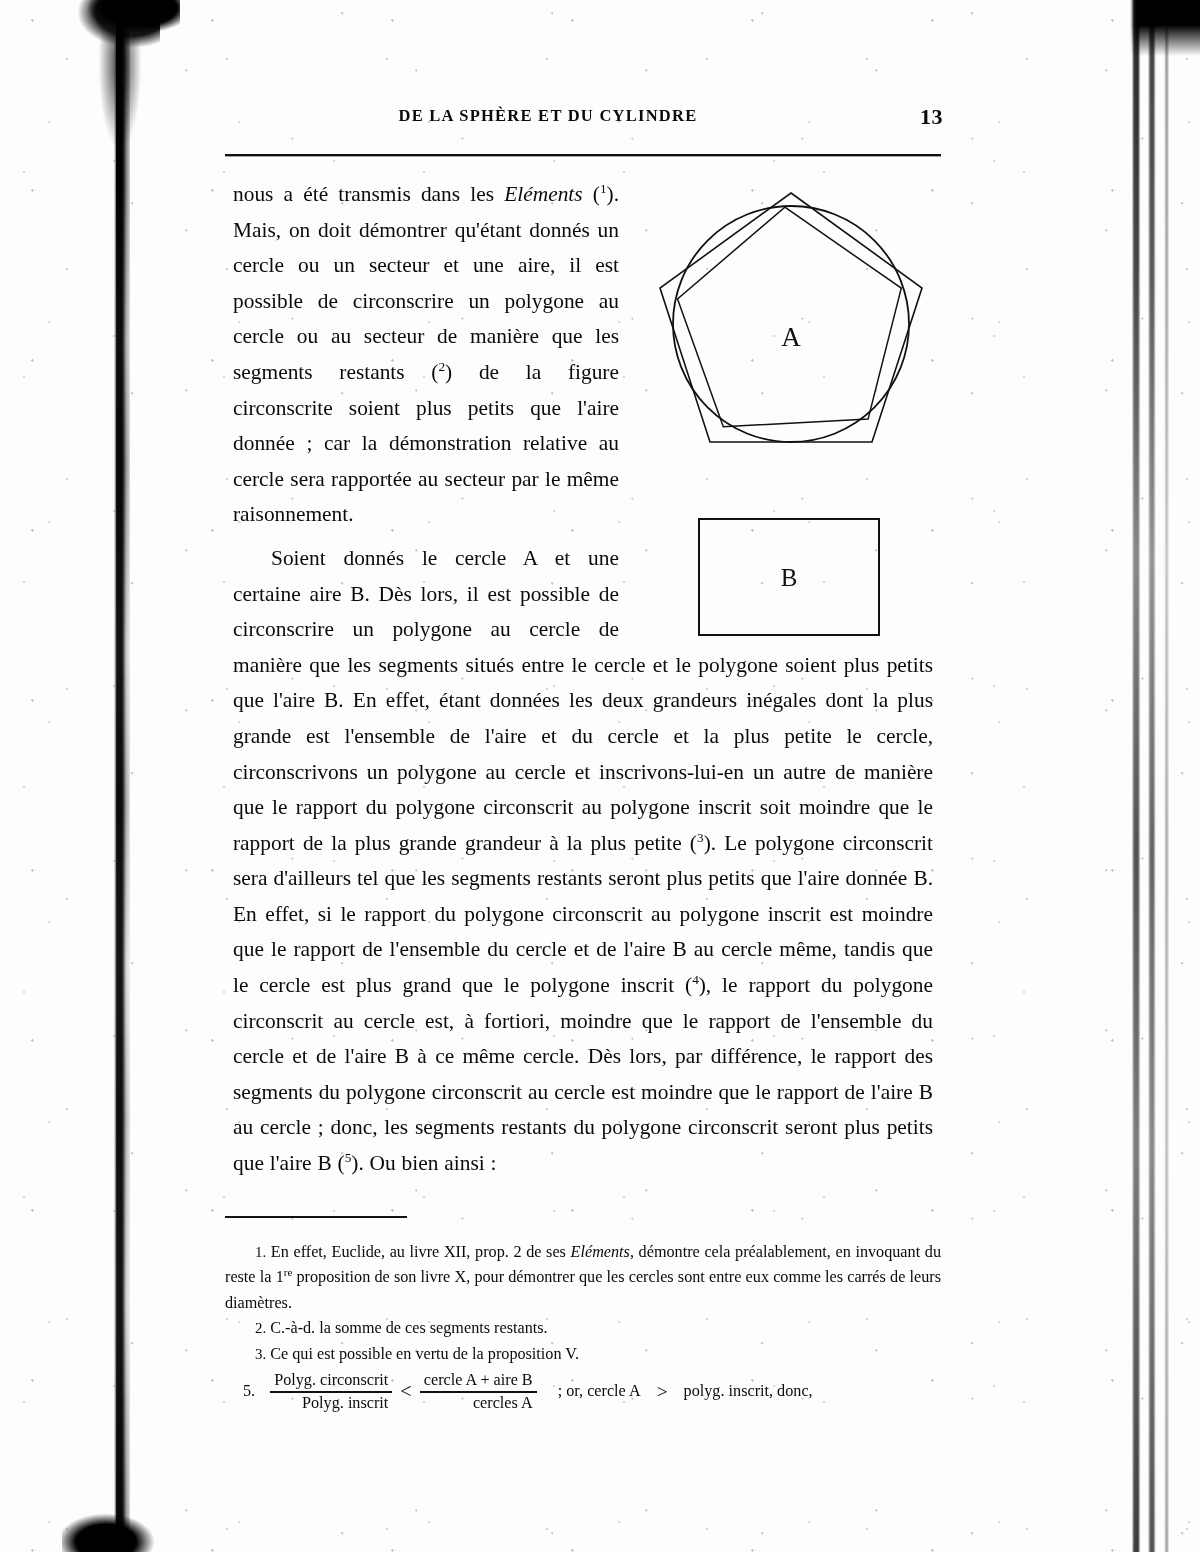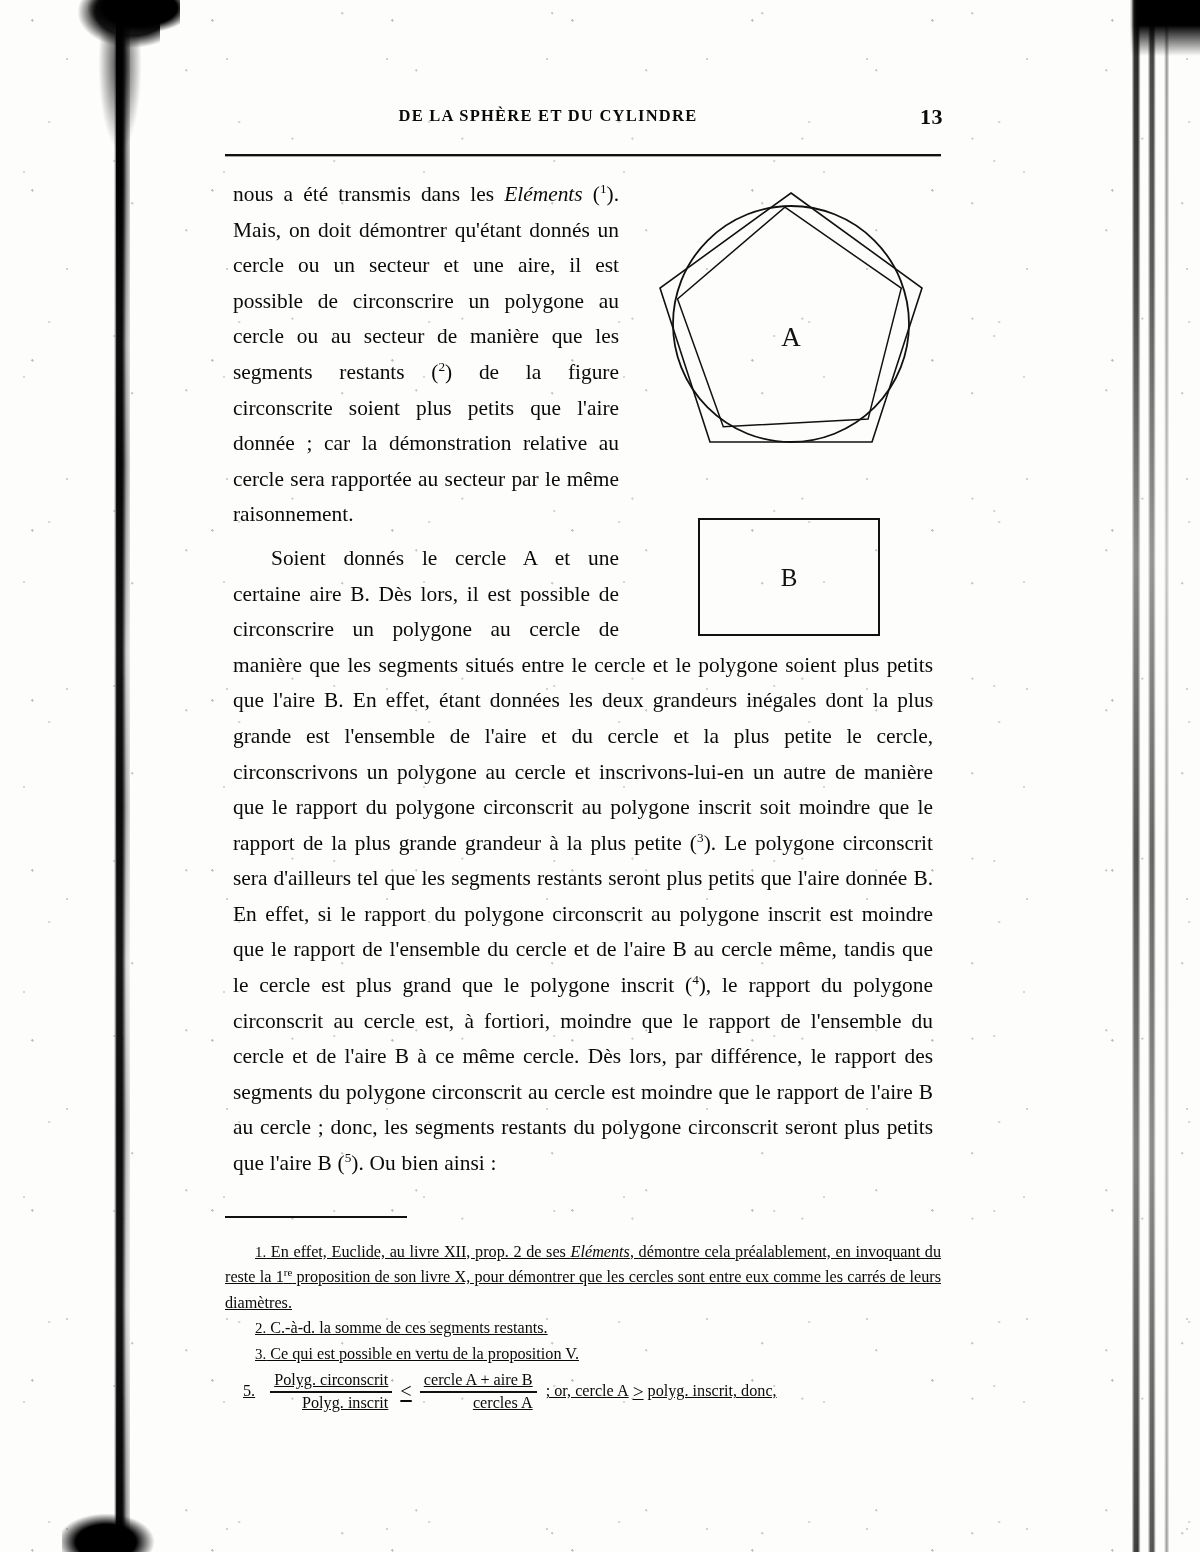--- a/index.html
+++ b/index.html
@@ -149,21 +149,20 @@
     width: 182px;
     height: 2px;
     background: #111;
     margin-top: 34px;
   }
   .footnotes {
     margin-top: 22px;
     font-size: 16.2px;
     line-height: 25.5px;
     text-align: justify;
-    text-decoration: underline;
   }
   .footnotes p { margin: 0; }
   .fn-first { text-indent: 30px; }
   .fn-num {
     font-size: 0.92em;
   }
   .fn-line { text-indent: 30px; }
   .footnotes i { font-style: italic; }
   .sup-re { font-size: .68em; vertical-align: super; line-height: 0; }
 
@@ -185,21 +184,21 @@
     margin: 0 5px;
   }
   .frac .numer { padding: 0 4px 1px; white-space: nowrap; }
   .frac .denom { padding: 1px 4px 0; white-space: nowrap; }
   .frac .bar {
     width: 100%;
     height: 2px;
     background: #111;
   }
   .fn5-rel { margin: 0 3px; font-size: 1.25em; }
-  .fn5-tail { margin-left: 4px; white-space: nowrap; }
+  .fn5-tail { margin-left: 16px; white-space: nowrap; }
   .fn5-gt { font-size: 1.2em; }
 
   
   .speckle {
     position: absolute;
     inset: 0;
     pointer-events: none;
     opacity: .5;
     background-image:
       radial-gradient(circle at 18% 12%, rgba(0,0,0,.5) 0 1px, transparent 1.4px),

